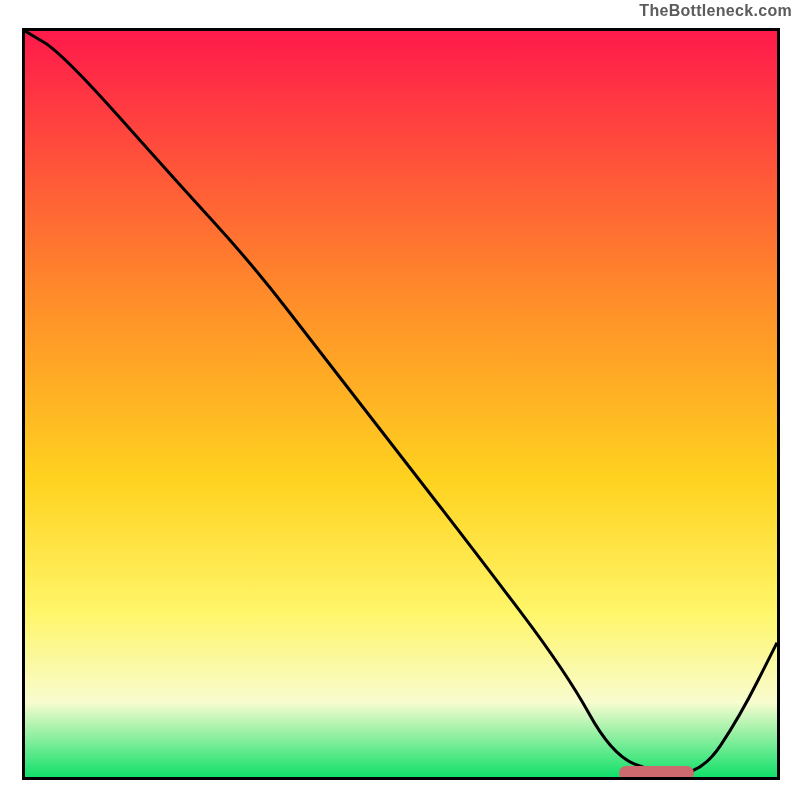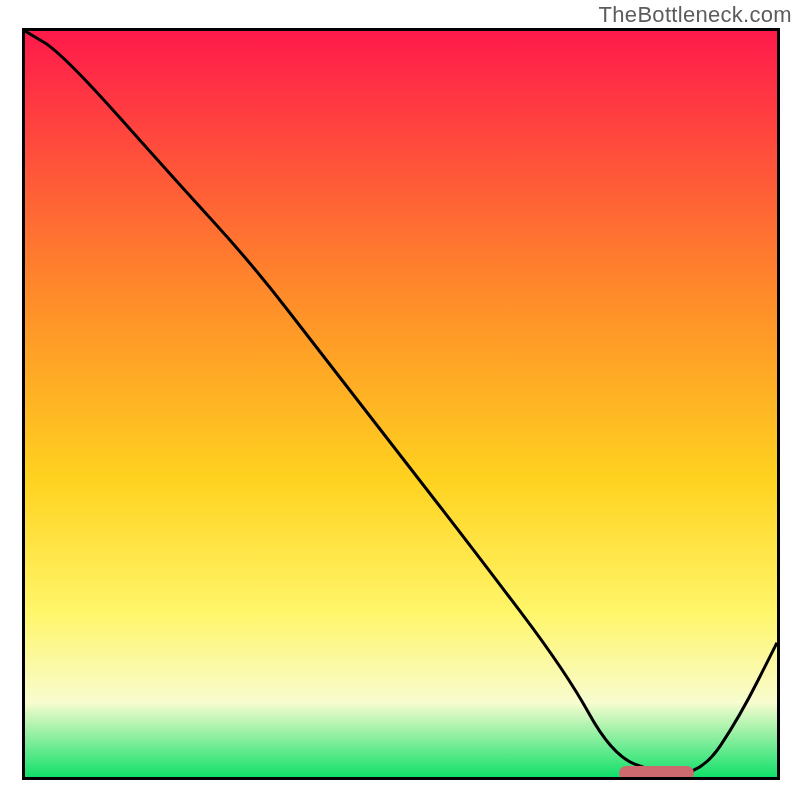--- a/index.html
+++ b/index.html
@@ -13,22 +13,22 @@
   }
   .stage {
     position: relative;
     width: 800px;
     height: 800px;
   }
   .watermark {
     position: absolute;
     top: 2px;
     right: 8px;
-    font-size: 22px;
-    font-weight: 400;
+    font-size: 16px;
+    font-weight: 700;
     color: #5c5c5c;
     letter-spacing: 0.3px;
   }
   .plot {
     position: absolute;
     left: 22px;
     top: 28px;
     width: 758px;
     height: 752px;
     border: 3px solid #000;

